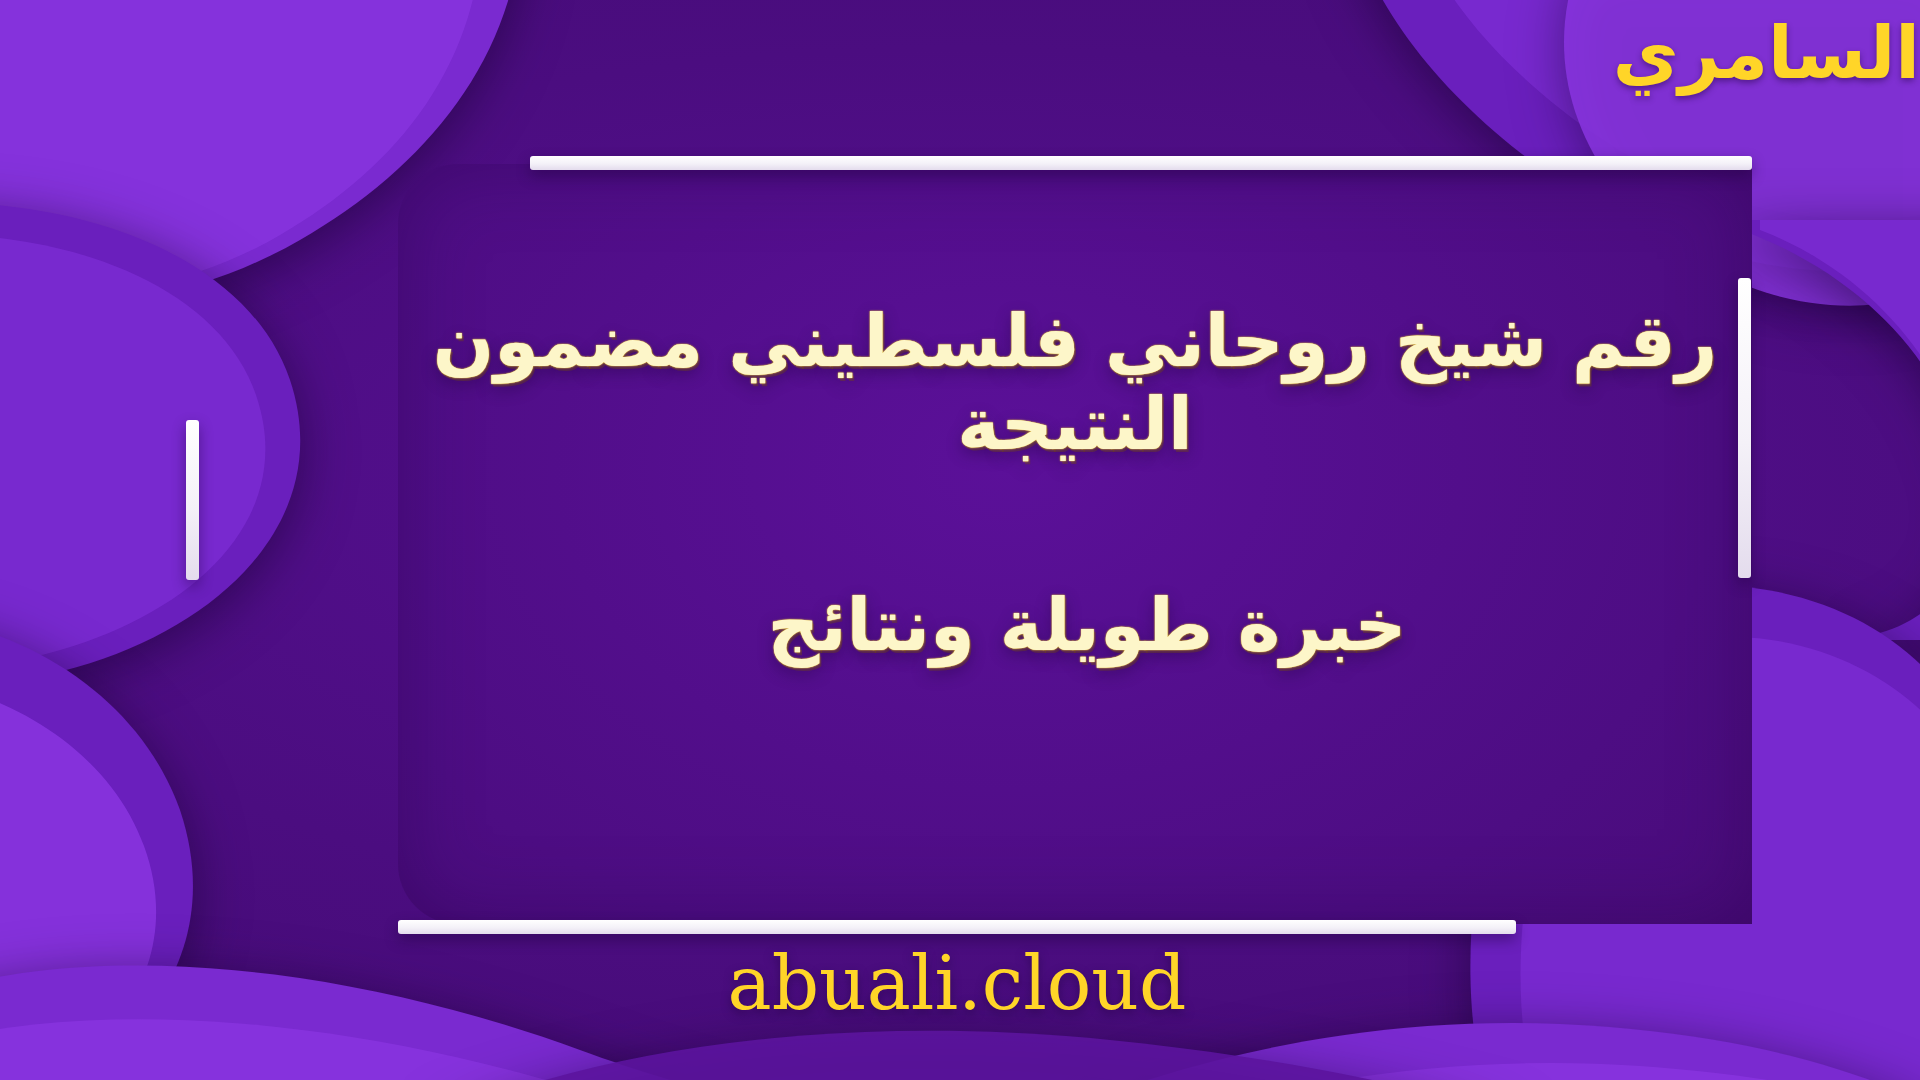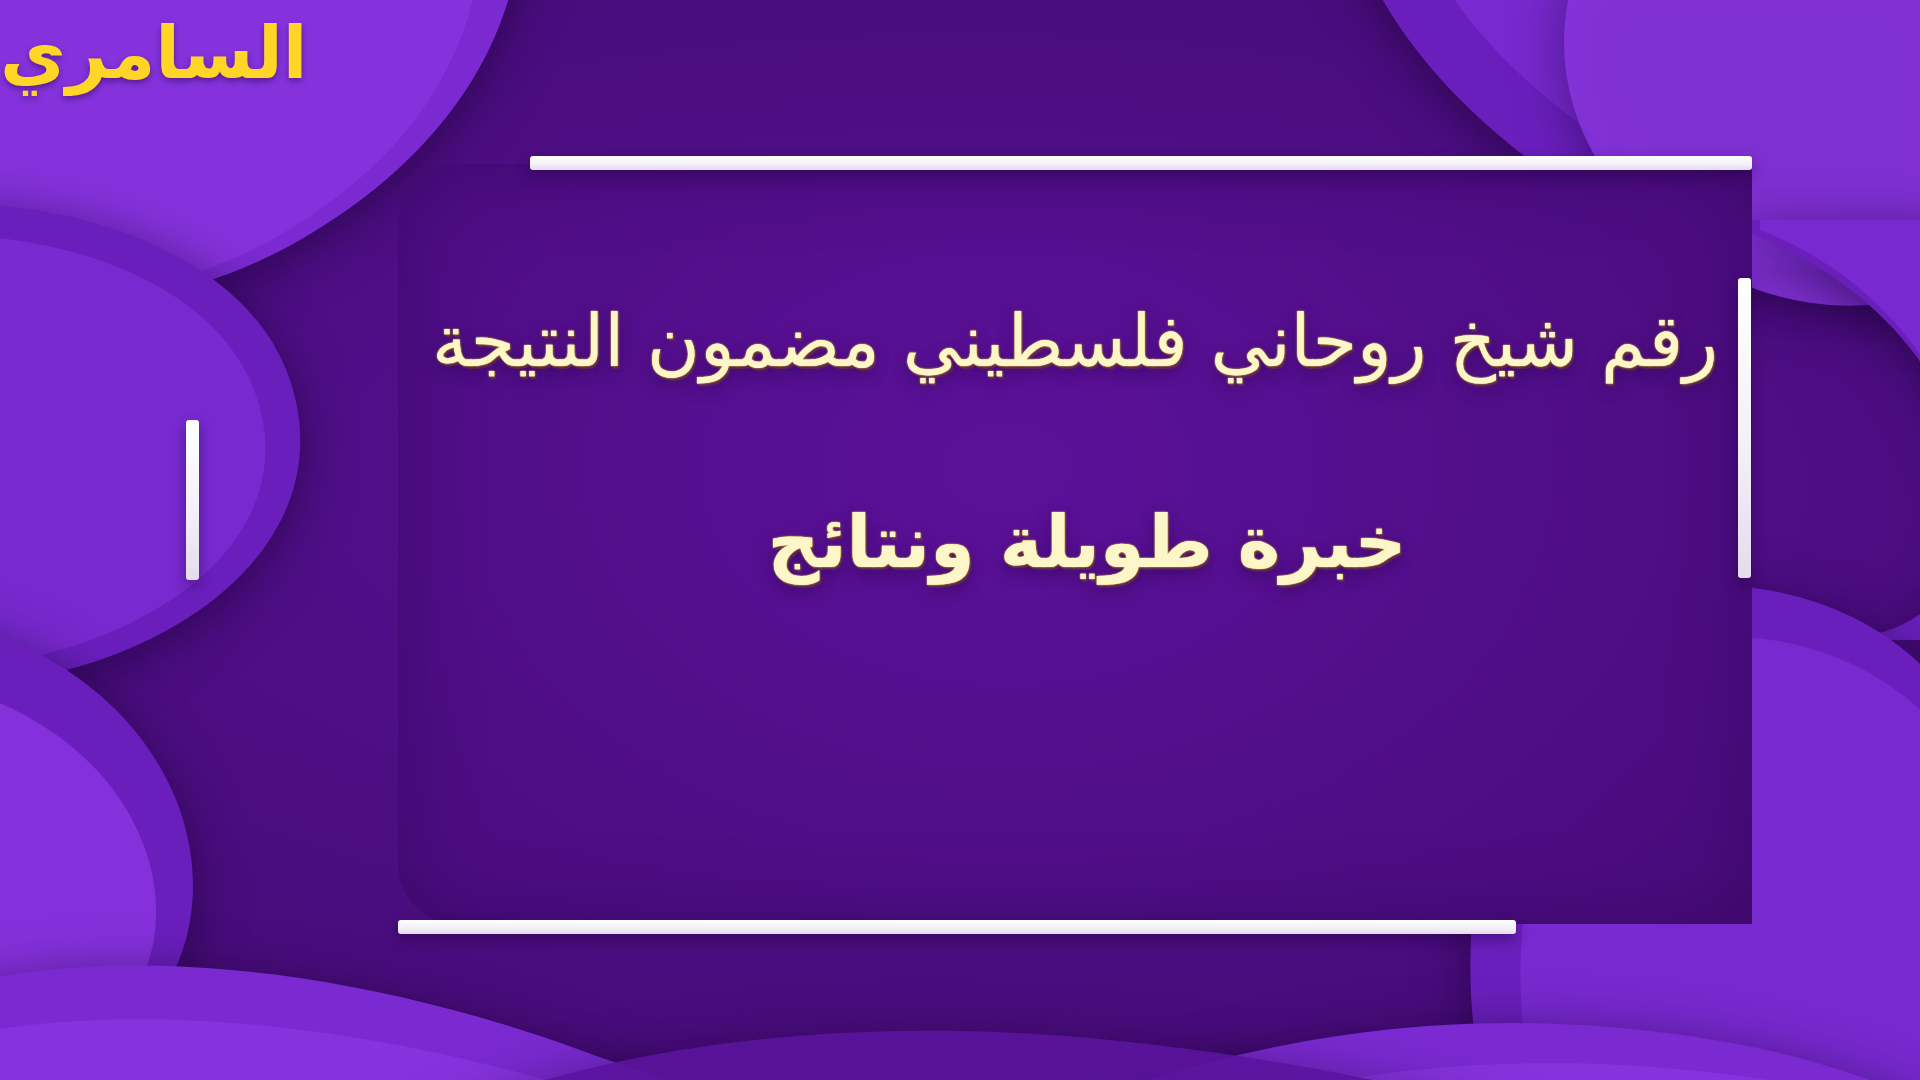--- a/index.html
+++ b/index.html
@@ -56,42 +56,42 @@
     background: radial-gradient(95% 120% at 45% 40%, #5b1099 0%, #4d0d83 55%, #44096f 100%);
     border-radius: 60px 0 0 60px;
     box-shadow: inset 0 0 80px rgba(35,0,70,.35);
   }
 
   
   .title-ar {
     position: absolute;
     top: 8px;
     left: 0; right: 0;
-    text-align: left;
+    text-align: right;
     direction: rtl;
     font-family: "DejaVu Sans", sans-serif;
     font-weight: 700;
     font-size: 72px;
     line-height: 1.25;
     color: #ffd528;
     letter-spacing: 1px;
     text-shadow: 0 3px 6px rgba(30,0,60,.45);
   }
 
   .headline-wrap {
     position: absolute;
     left: 398px;
     top: 300px;
     width: 1354px;
     text-align: center;
     direction: rtl;
   }
   .headline {
     font-family: "DejaVu Sans", sans-serif;
-    font-weight: 400;
+    font-weight: 700;
     font-size: 72px;
     line-height: 1.15;
     color: #fdf6c9;
     text-shadow:
       0 0 1px #e8c23a,
       0 0 2px #e8c23a,
       2px 3px 0 rgba(120,80,0,.35),
       0 6px 16px rgba(30,0,60,.45);
   }
   .subline {
@@ -204,14 +204,15 @@
   <div class="frame-line frame-left"></div>
   <div class="frame-line frame-right"></div>
 
   <div class="title-ar">السامري</div>
 
   <div class="headline-wrap">
     <div class="headline">رقم شيخ روحاني فلسطيني مضمون النتيجة</div>
     <div class="subline">خبرة طويلة ونتائج</div>
   </div>
 
+  <div class="footer-url">abuali.cloud</div>
 
 </div>
 
 </body></html>

